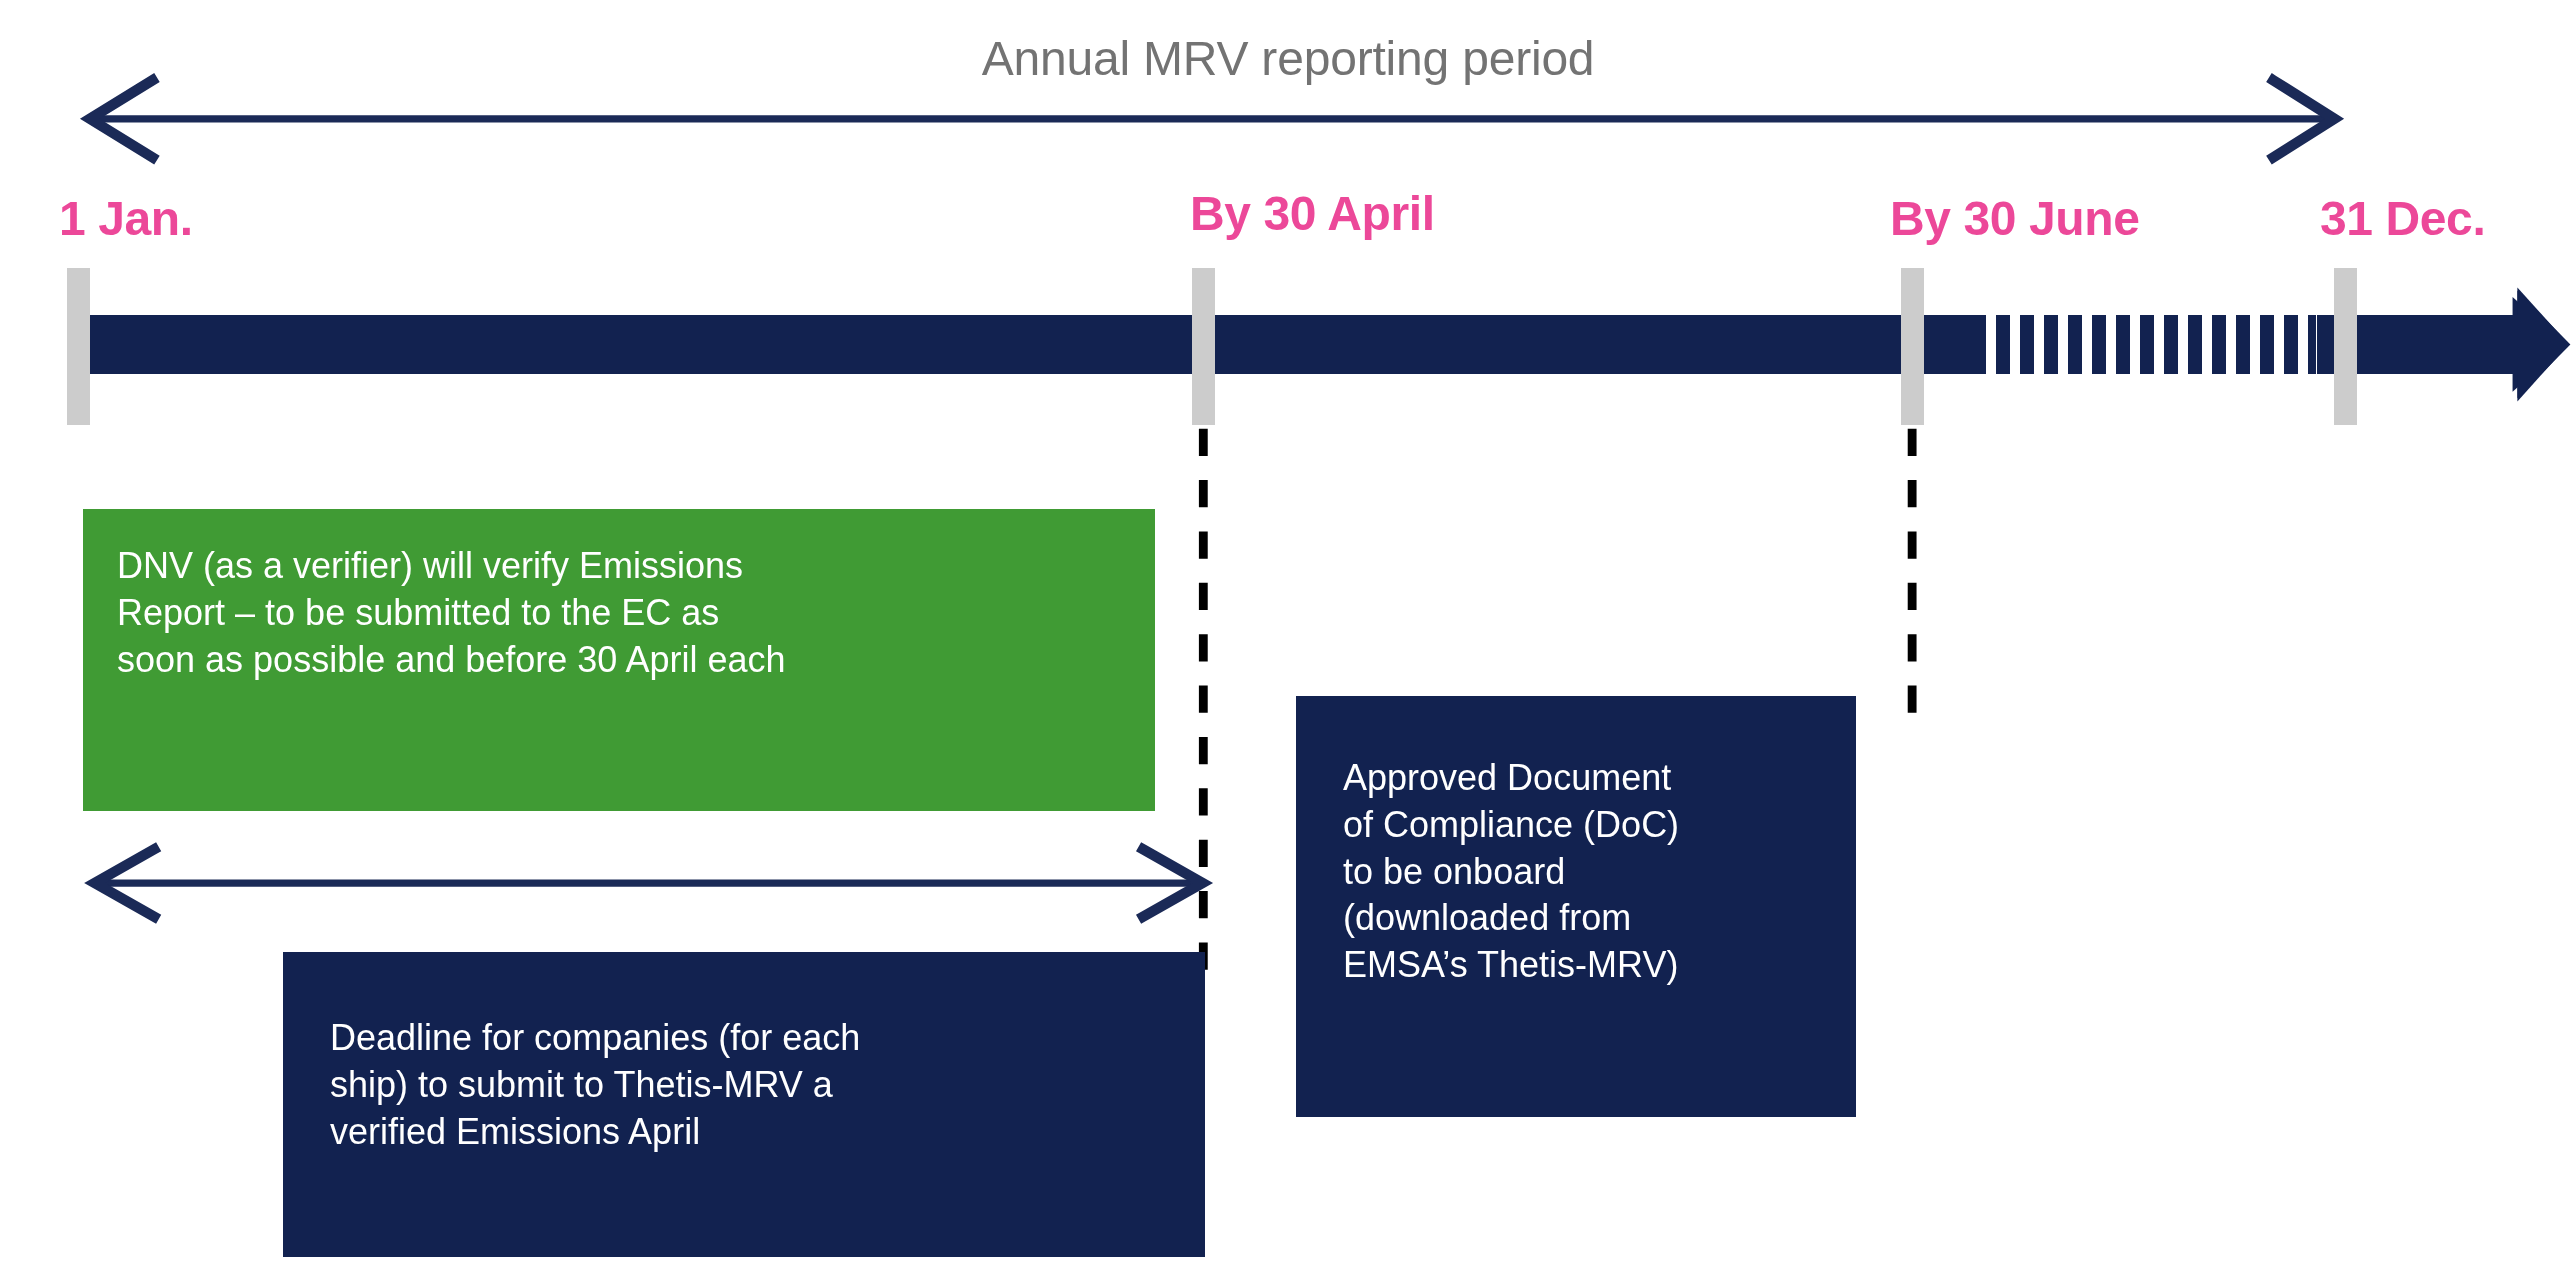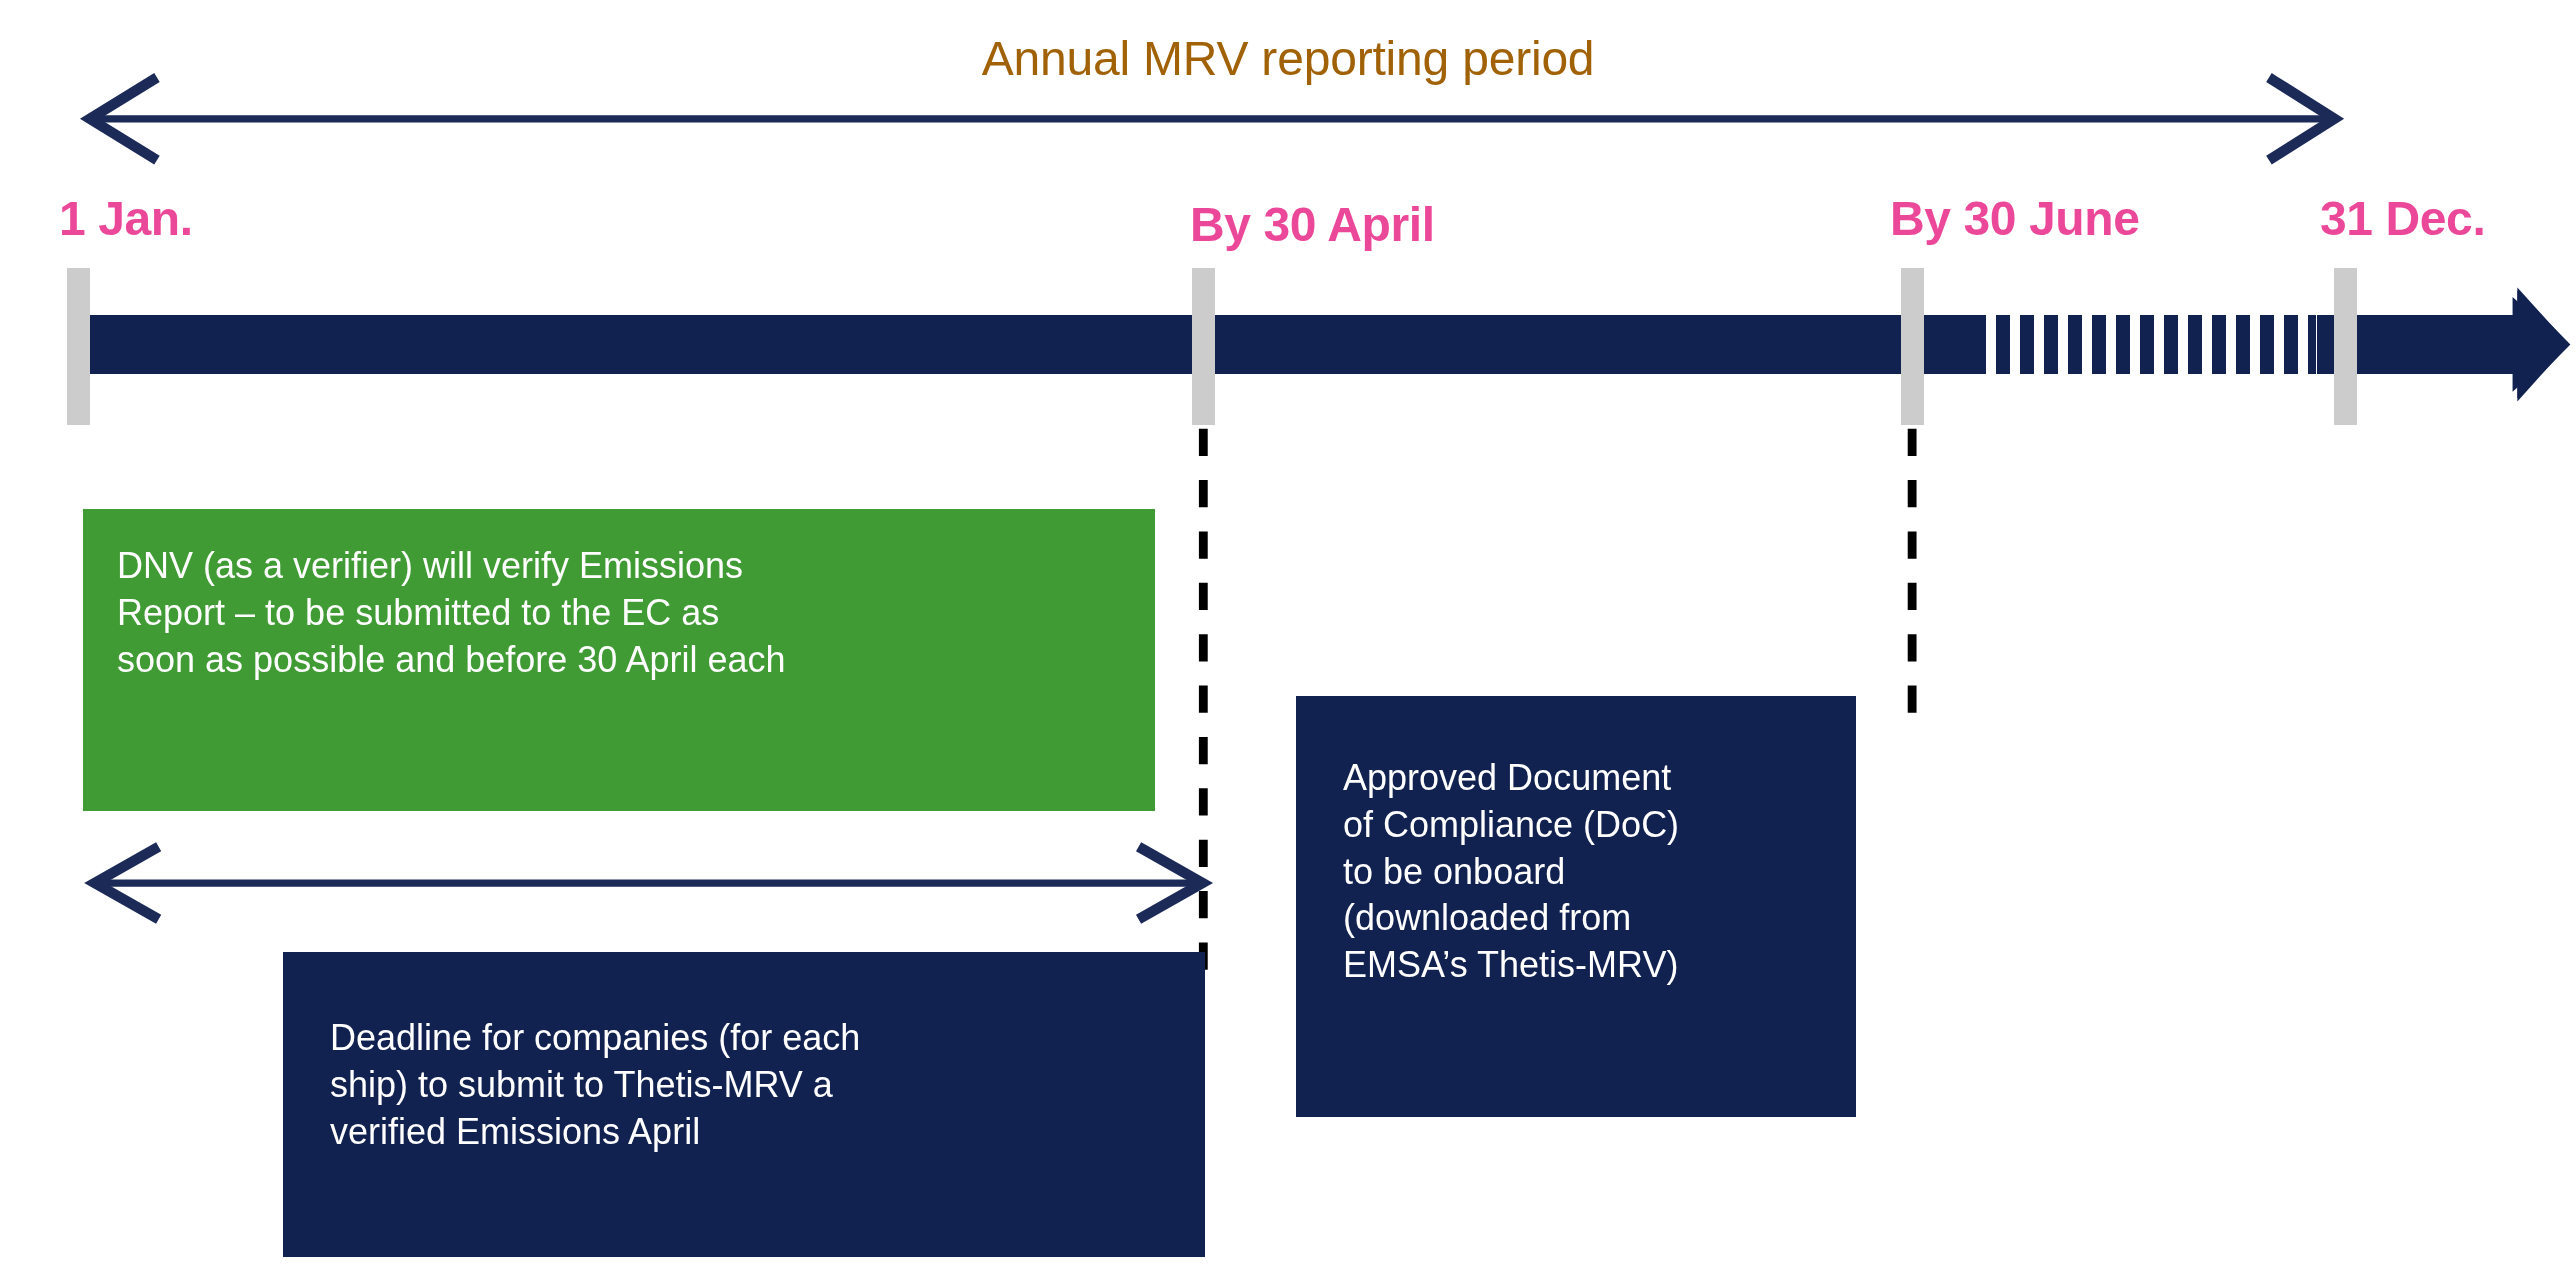--- a/index.html
+++ b/index.html
@@ -18,21 +18,21 @@
   }
 
   
   .period-title {
     position: absolute;
     left: 0;
     top: 30.5px;
     width: 2576px;
     text-align: center;
     font-size: 48px;
-    color: #a16207;
+    color: #737373;
     letter-spacing: -0.2px;
     font-weight: 400;
   }
 
   
   #vector {
     position: absolute;
     left: 0; top: 0;
     width: 2576px;
     height: 1278px;
@@ -42,21 +42,21 @@
   
   .date-label {
     position: absolute;
     font-size: 48px;
     font-weight: bold;
     color: #ec4899;
     white-space: nowrap;
     letter-spacing: -0.4px;
   }
   .dl-jan  { left: 59px;   top: 191px; }
-  .dl-apr  { left: 1190px; top: 197px; text-align: center; }
+  .dl-apr  { left: 1190px; top: 186px; text-align: center; }
   .dl-jun  { left: 1890px; top: 191px; }
   .dl-dec  { left: 2320px; top: 191px; }
 
   
   .tick {
     position: absolute;
     top: 268px;
     width: 22.5px;
     height: 157px;
     background: #cccccc;

